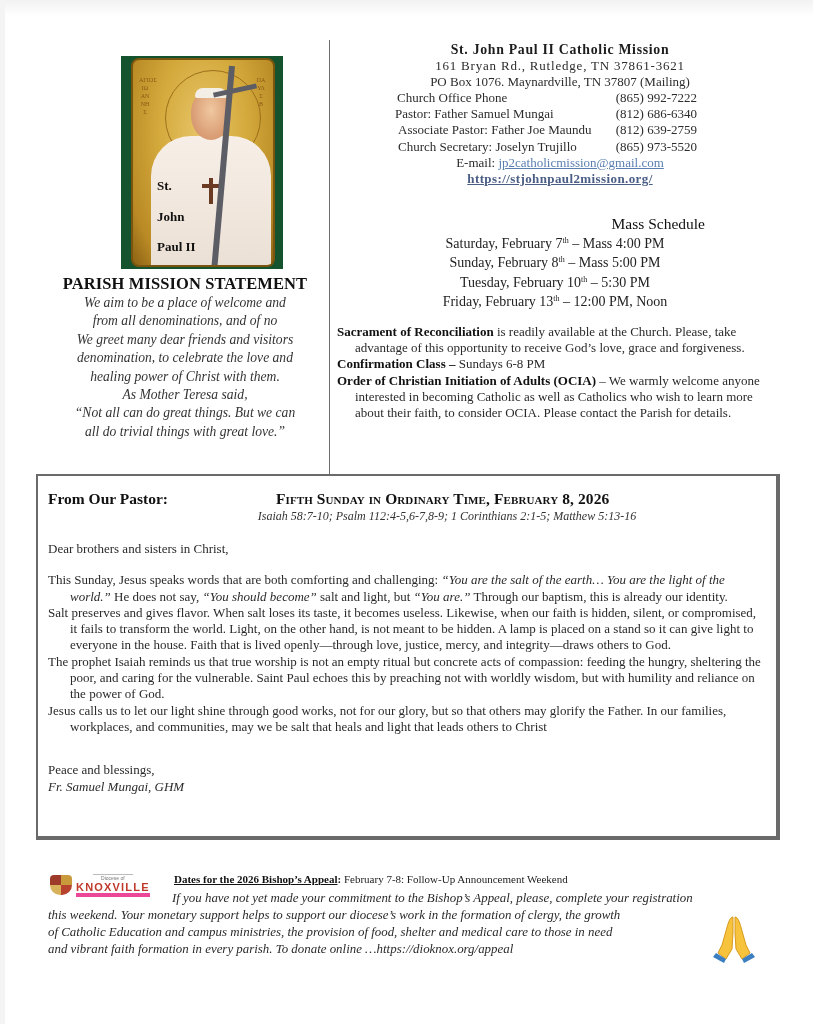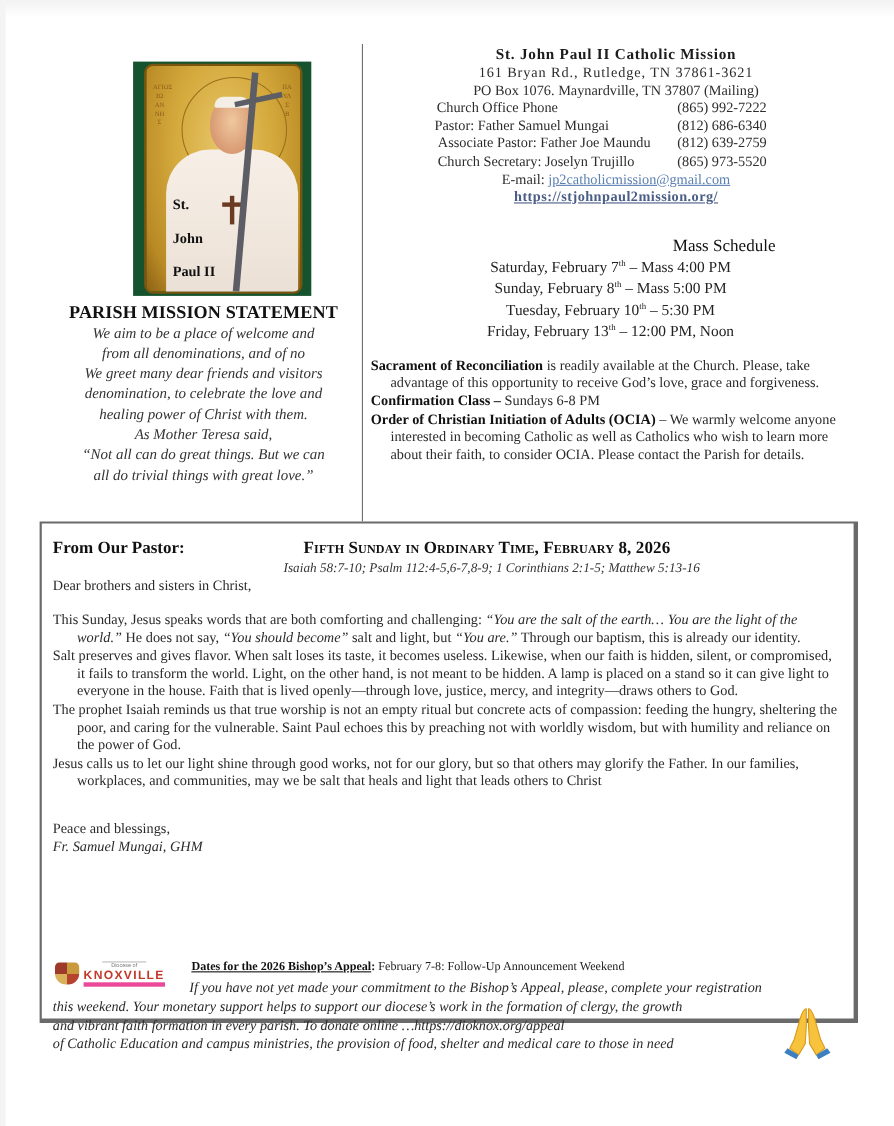--- a/index.html
+++ b/index.html
@@ -49,27 +49,27 @@
 
     .mass-block { position: absolute; left: 405px; top: 214px; width: 300px; text-align: center; font-size: 14px; line-height: 19.2px; color: #222; }
     .mass-title { font-weight: normal; font-size: 15.5px; margin-bottom: 1px; color: #111; text-align: right; }
     sup { font-size: 8px; vertical-align: 5px; line-height: 0; }
 
     .notes { position: absolute; left: 337px; top: 324px; width: 430px; font-size: 13px; line-height: 16.2px; color: #2a2a2a; }
     .note { padding-left: 18px; text-indent: -18px; }
     .note b { color: #111; }
 
     
-    .pastor-box { position: absolute; left: 36px; top: 474px; width: 744px; height: 456px; border: 2px solid #6a6a6a;
+    .pastor-box { position: absolute; left: 36px; top: 474px; width: 744px; height: 366px; border: 2px solid #6a6a6a;
       border-right: 4px solid #6a6a6a; border-bottom: 4px solid #6a6a6a; padding: 14px 10px 10px 10px; }
     .pastor-header { display: flex; align-items: baseline; }
     .pastor-label { font-weight: bold; font-size: 15.5px; color: #111; width: 228px; }
     .pastor-title { font-weight: bold; font-size: 15.5px; color: #111; font-variant: small-caps; letter-spacing: 0.1px; }
     .readings { text-align: center; font-style: italic; font-size: 12px; color: #333; margin-top: 1px; padding-left: 80px; }
-    .letter { font-size: 13px; line-height: 16.3px; color: #2a2a2a; }
+    .letter { margin-top: 17px; font-size: 13px; line-height: 16.3px; color: #2a2a2a; }
     .greeting { margin-bottom: 15px; }
     .para { padding-left: 22px; text-indent: -22px; }
     .signoff { margin-top: 27px; }
     .signature { font-style: italic; }
 
     
     .diocese-logo { position: absolute; left: 50px; top: 872px; width: 110px; height: 26px; display: flex; align-items: center; }
     .logo-crest { width: 22px; height: 20px; border-radius: 4px 4px 10px 10px;
       background: conic-gradient(#c99a3c 0 25%, #b7432e 25% 50%, #d8b25a 50% 75%, #9e3a2a 75% 100%); }
     .logo-text { margin-left: 4px; display: flex; flex-direction: column; align-items: center; }
@@ -186,22 +186,22 @@
     <div class="logo-small">Diocese of</div>
     <div class="logo-main">KNOXVILLE</div>
   </div>
 </div>
 <div class="appeal-head">
   <span class="ul">Dates for the 2026 Bishop’s Appeal</span><b>:</b><span>  February 7-8: Follow-Up Announcement Weekend</span>
 </div>
 <div class="appeal-body">
   <div class="appeal-line1">If you have not yet made your commitment to the Bishop’s Appeal, please, complete your registration</div>
   <div>this weekend. Your monetary support helps to support our diocese’s work in the formation of clergy, the growth</div>
+  <div>of Catholic Education and campus ministries, the provision of food, shelter and medical care to those in need</div>
   <div>and vibrant faith formation in every parish.  To donate online …https://dioknox.org/appeal</div>
-  <div>of Catholic Education and campus ministries, the provision of food, shelter and medical care to those in need</div>
 </div>
 
 <svg class="pray-icon" viewBox="0 0 44 50">
   <path d="M21 4 C18 4 16 10 14 18 L10 32 L6 40 L14 46 L20 36 L21 20 Z" fill="#f7c23c" stroke="#d99a1c" stroke-width="1"></path>
   <path d="M23 4 C26 4 28 10 30 18 L34 32 L38 40 L30 46 L24 36 L23 20 Z" fill="#f7c23c" stroke="#d99a1c" stroke-width="1"></path>
   <path d="M4 40 L14 46 L12 50 L1 44 Z" fill="#3c7fc0"></path>
   <path d="M40 40 L30 46 L32 50 L43 44 Z" fill="#3c7fc0"></path>
 </svg>
 
 </body></html>

